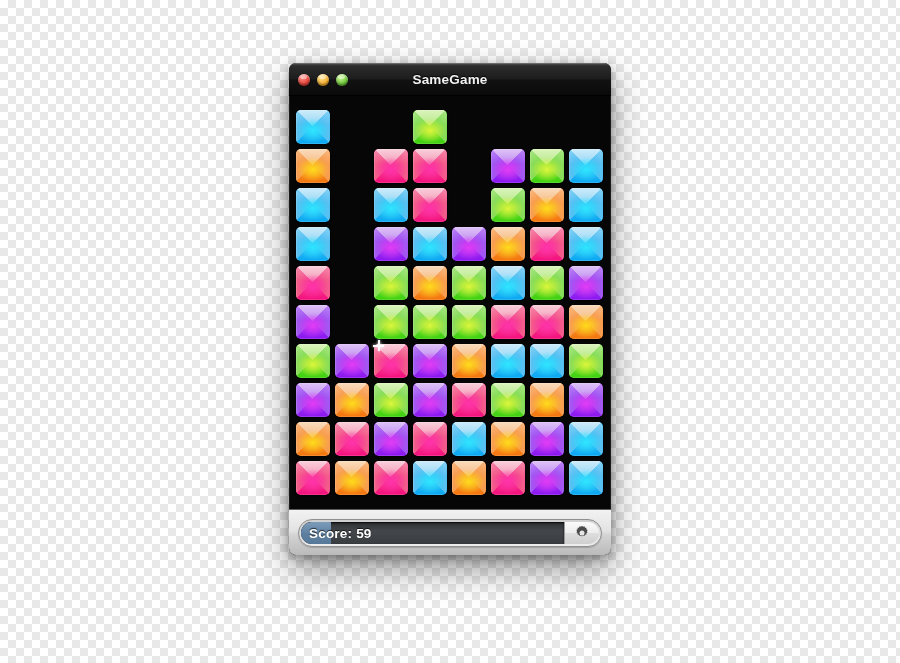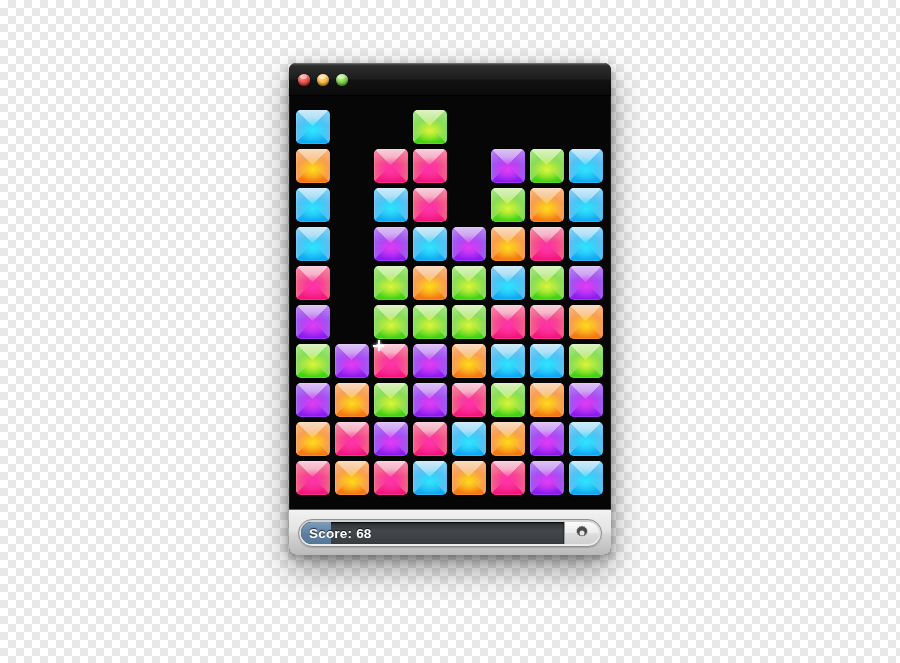--- a/index.html
+++ b/index.html
@@ -210,20 +210,21 @@
 <div id="canvas"></div>
 
 <div id="window">
 
   <div id="titlebar">
     <div id="lights">
       <div class="light red"></div>
       <div class="light yellow"></div>
       <div class="light green"></div>
     </div>
+    <div id="win-title">SameGame</div>
   </div>
 
   <div id="board-wrap">
     <div id="board">
         <div class="cell">
           <div class="tile" style="background: rgb(10, 168, 242);">
             <div class="tri top" style="background: linear-gradient(rgb(185, 228, 248), rgb(94, 194, 242));"></div>
             <div class="tri left" style="background: linear-gradient(to right, rgb(94, 194, 242), rgb(10, 168, 242));"></div>
             <div class="tri right" style="background: linear-gradient(to left, rgb(94, 194, 242), rgb(10, 168, 242));"></div>
             <div class="tri bottom" style="background: linear-gradient(to top, rgb(10, 168, 242), rgb(94, 194, 242));"></div>
@@ -998,21 +999,21 @@
           </div>
         </div>
       </div>
     <div id="sparkle" style="left: 83px; top: 244px;"></div>
   </div>
 
   <div id="toolbar">
     <div id="score-group">
       <div id="score-field">
         <div id="score-fill"></div>
-        <div id="score-text">Score: 68</div>
+        <div id="score-text">Score: 59</div>
       </div>
       <div id="gear-btn">
         <span>
           <svg width="16" height="16" viewBox="0 0 16 16" aria-hidden="true">
             <g fill="#4a4a4a">
               <path d="M8 0.8l1.05 1.0 1.4-0.45 0.55 1.35 1.45 0.15 -0.1 1.45 1.3 0.65 -0.75 1.25 0.75 1.25 -1.3 0.65 0.1 1.45 -1.45 0.15 -0.55 1.35 -1.4 -0.45 -1.05 1.0 -1.05 -1.0 -1.4 0.45 -0.55 -1.35 -1.45 -0.15 0.1 -1.45 -1.3 -0.65 0.75 -1.25 -0.75 -1.25 1.3 -0.65 -0.1 -1.45 1.45 -0.15 0.55 -1.35 1.4 0.45z"></path>
             </g>
             <circle cx="8" cy="8" r="2.5" fill="#e6e6e6"></circle>
           </svg>
         </span>

